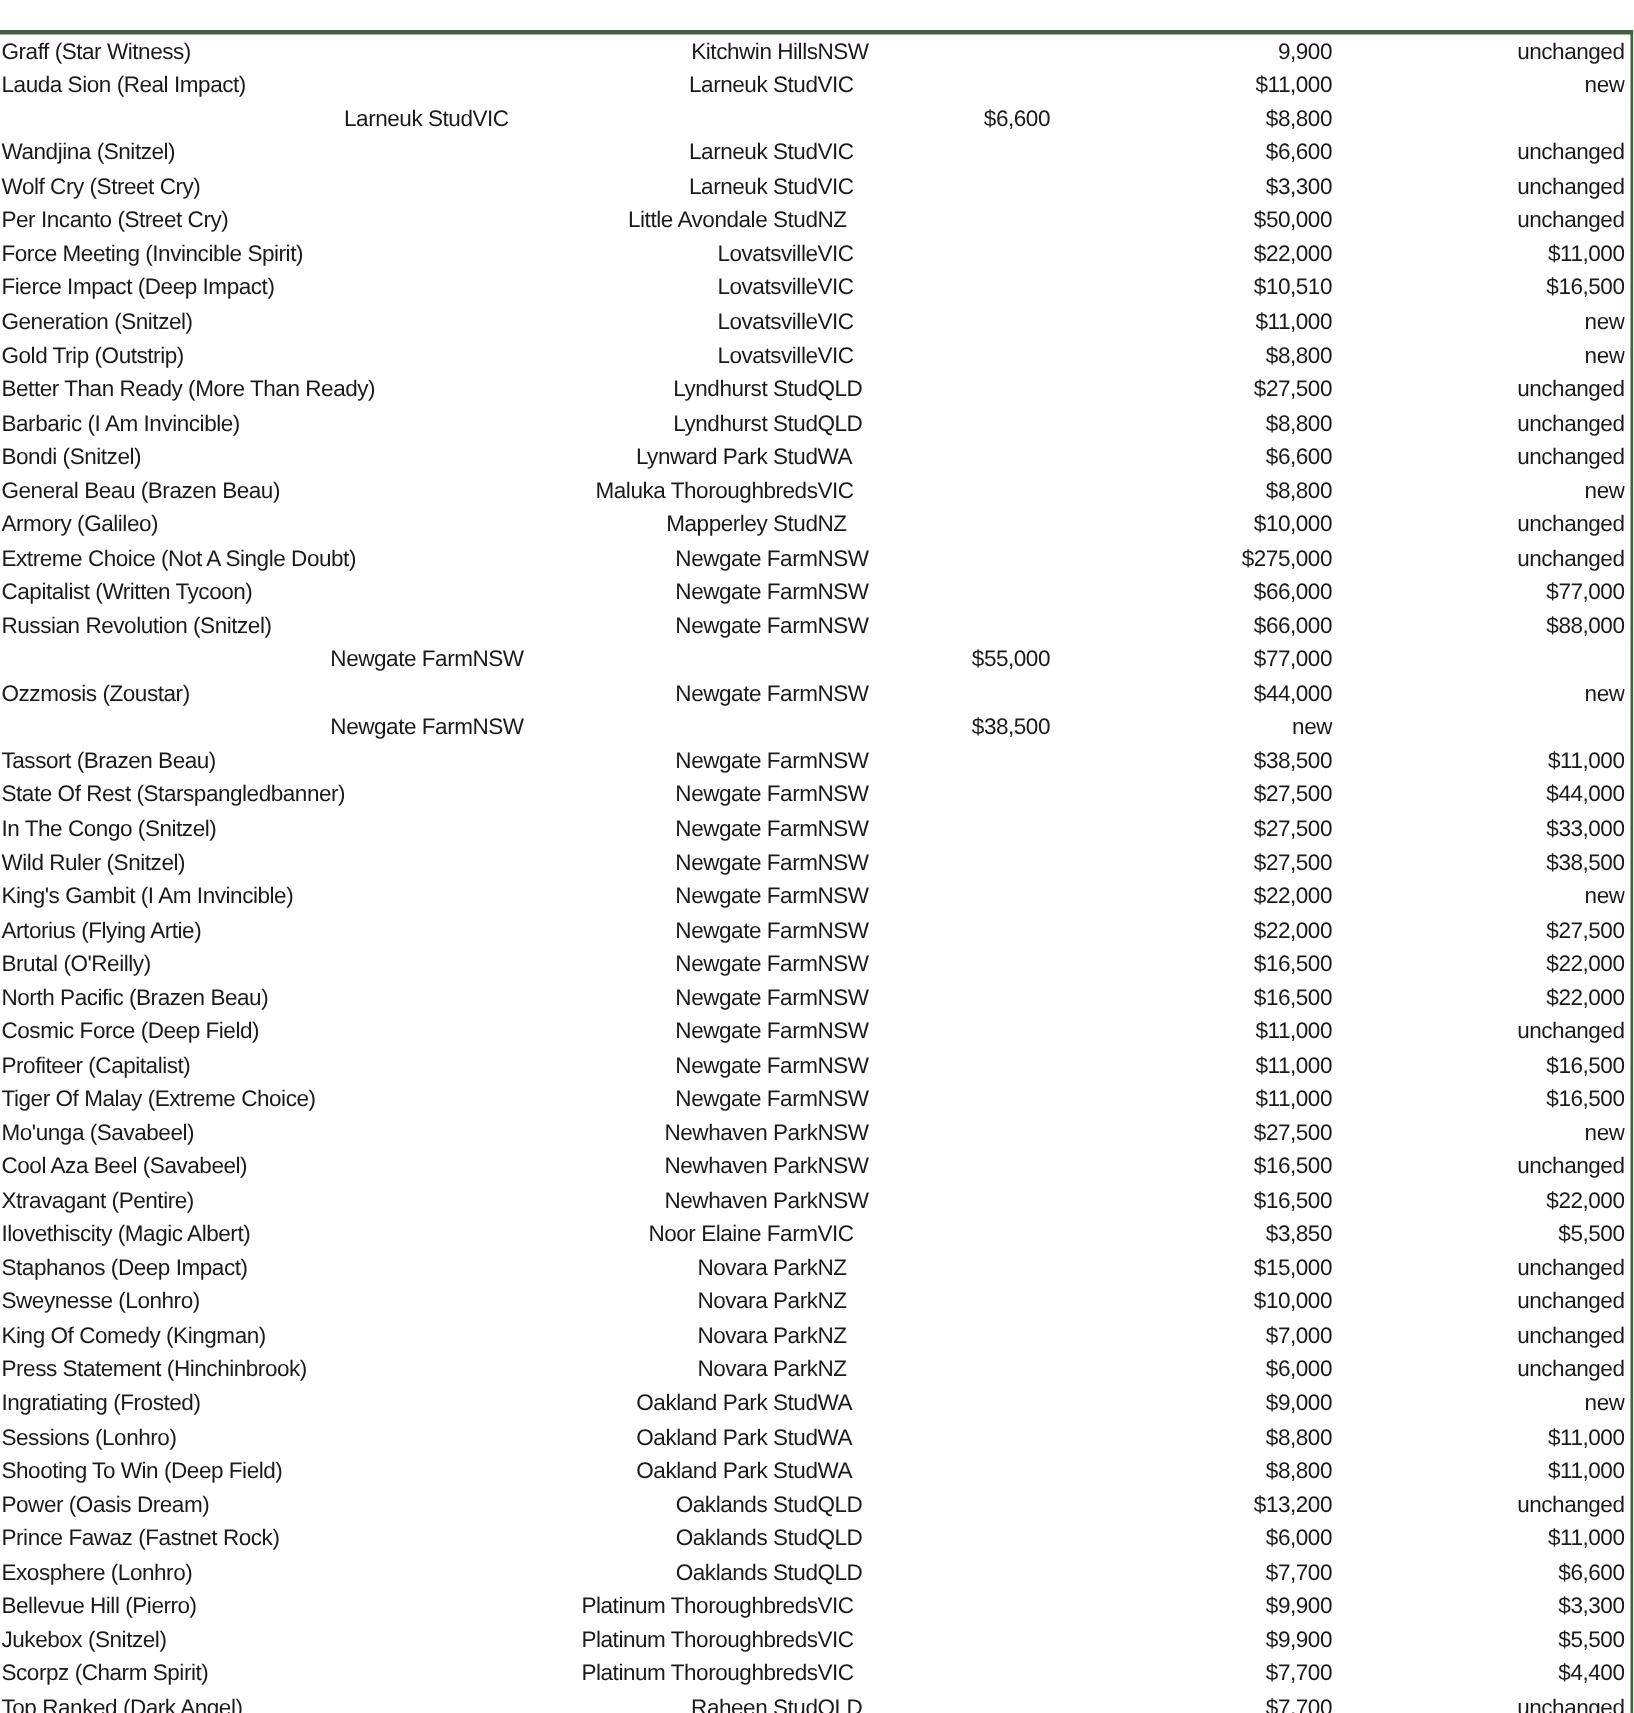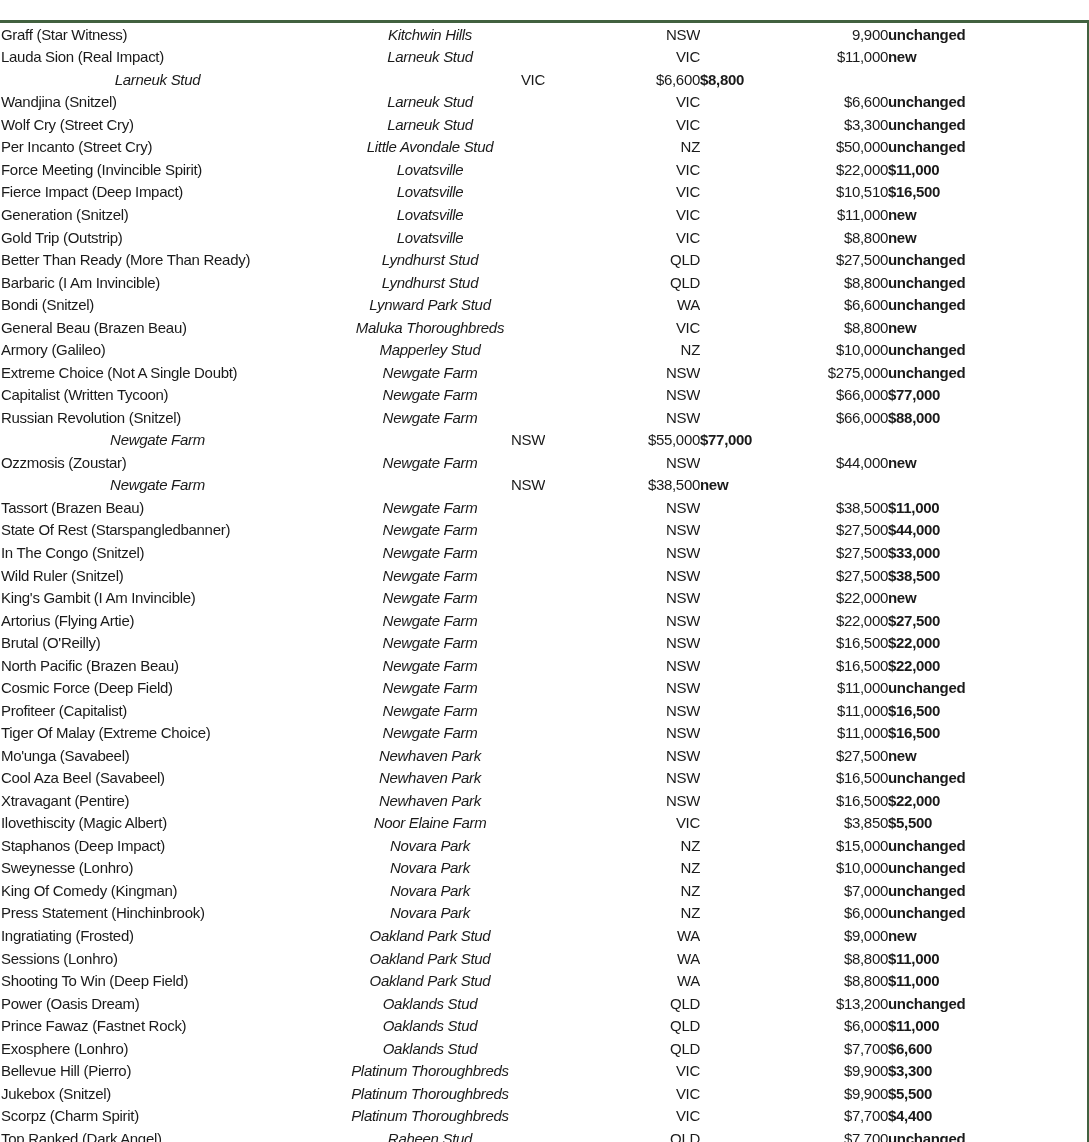--- a/index.html
+++ b/index.html
@@ -43,24 +43,24 @@
     display: grid;
     grid-template-columns: 315px 230px 155px 188px 195px;
     height: 22.54px;
     align-items: center;
     font-size: 15px;
     letter-spacing: -0.3px;
     white-space: nowrap;
   }
   .cell { overflow: hidden; }
   .c-name  { text-align: left; padding-left: 1px; }
-  .c-stud  { text-align: center; font-style: italic; }
-  .c-state { text-align: right; }
+  .c-stud  { text-align: right; }
+  .c-state { text-align: left; }
   .c-fee   { text-align: right; }
-  .c-change{ text-align: left; font-weight: bold; }
+  .c-change{ text-align: right; }
 </style>
 </head>
 <body>
 
 <div id="page">
   <div id="top-border" style="background: rgb(65, 97, 63);"></div>
   <div id="right-border" style="background: rgb(65, 97, 63);"></div>
   <div id="fee-table">
       <div class="row">
         <div class="cell c-name">Graff (Star Witness)</div>

